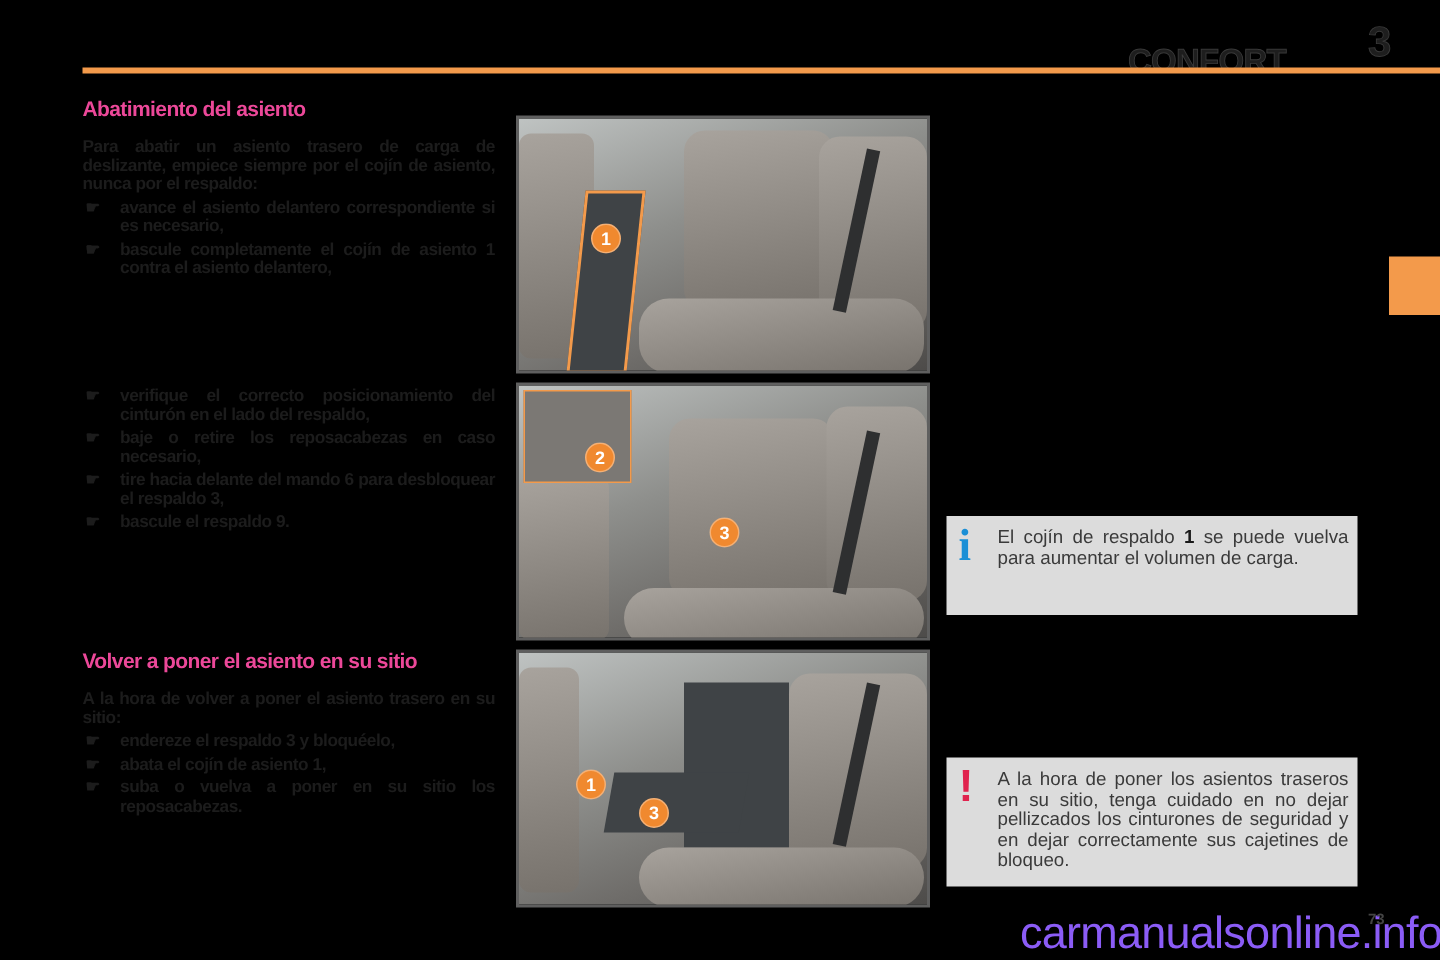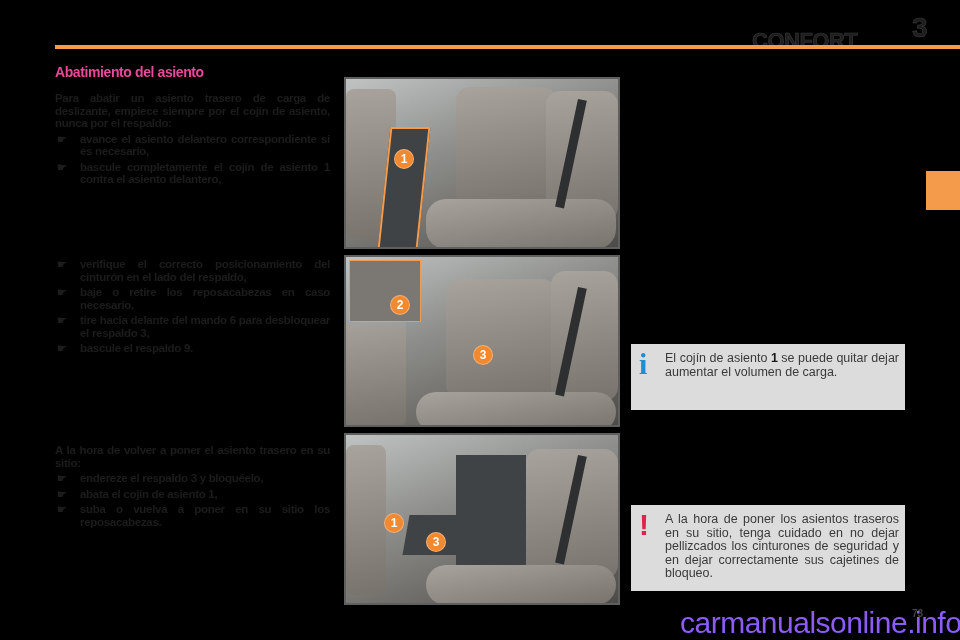--- a/index.html
+++ b/index.html
@@ -54,20 +54,21 @@
 <div class="col" style="top:255px;">
   <ul>
     <li><span class="arrow">☛</span><span>verifique el correcto posicionamiento del cinturón en el lado del respaldo,</span></li>
     <li><span class="arrow">☛</span><span>baje o retire los reposacabezas en caso necesario,</span></li>
     <li><span class="arrow">☛</span><span>tire hacia delante del mando 6 para desbloquear el respaldo 3,</span></li>
     <li><span class="arrow">☛</span><span>bascule el respaldo 9.</span></li>
   </ul>
 </div>
 
 <div class="col" style="top:432px;">
+  <h2>Volver a poner el asiento en su sitio</h2>
   <p style="margin-top:12px;">A la hora de volver a poner el asiento trasero en su sitio:</p>
   <ul>
     <li><span class="arrow">☛</span><span>endereze el respaldo 3 y bloquéelo,</span></li>
     <li><span class="arrow">☛</span><span>abata el cojín de asiento 1,</span></li>
     <li><span class="arrow">☛</span><span>suba o vuelva a poner en su sitio los reposacabezas.</span></li>
   </ul>
 </div>
 
 <div class="photo" style="top:77px;height:168px;" title="Rear seat cushion 1 being tilted forward">
   <div class="seat" style="left:0;top:10px;width:50px;height:150px;border-radius:8px;"></div>
@@ -96,21 +97,21 @@
   <div class="dark" style="left:60px;top:80px;width:90px;height:40px;transform:skewX(-10deg);"></div>
   <div class="seat" style="left:180px;top:14px;width:92px;height:130px;"></div>
   <div class="seat" style="left:80px;top:130px;width:190px;height:40px;border-radius:20px;"></div>
   <div class="belt" style="left:232px;top:20px;height:110px;transform:rotate(12deg);"></div>
   <div class="badge" style="left:38px;top:78px;">1</div>
   <div class="badge" style="left:80px;top:97px;">3</div>
 </div>
 
 <div class="box" style="top:344px;height:66px;">
   <span class="glyph" style="color:#1a8fd6;font-family:'Liberation Serif',serif;">i</span>
-  <div class="txt"><span>El cojín de asiento </span><b style="color:#1a1a1a;">1</b><span> se puede quitar dejar aumentar el volumen de carga.</span></div>
+  <div class="txt"><span>El cojín de respaldo </span><b style="color:#1a1a1a;">1</b><span> se puede vuelva para aumentar el volumen de carga.</span></div>
 </div>
 
 <div class="box" style="top:505px;height:86px;">
   <span class="glyph" style="color:#e0234e;">!</span>
   <div class="txt">A la hora de poner los asientos traseros en su sitio, tenga cuidado en no dejar pellizcados los cinturones de seguridad y en dejar correctamente sus cajetines de bloqueo.</div>
 </div>
 
 <div class="wm">carmanualsonline.info</div>
 <div class="pgno">73</div>
 

